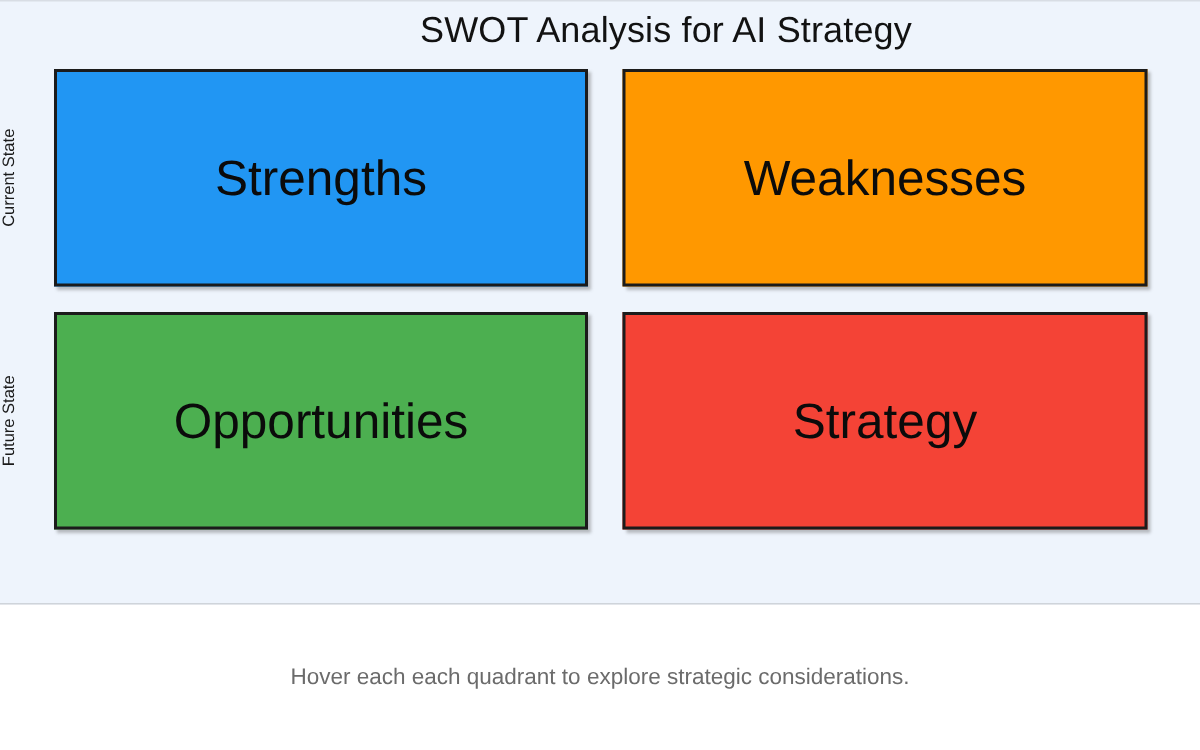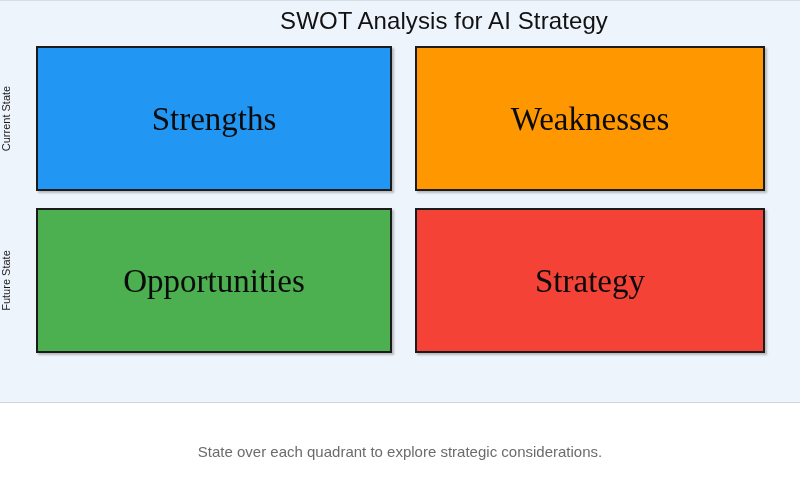--- a/index.html
+++ b/index.html
@@ -49,21 +49,20 @@
     padding-left: 44px;
   }
 
   
   .matrix {
     position: absolute;
     left: 36px;
     top: 45px;
     width: 729px;
     height: 307px;
-    font-family: Liberation Serif, serif;
   }
 
   .row {
     position: absolute;
     left: 0;
     width: 729px;
     height: 145px;
   }
   .row.row-top    { top: 0px; }
   .row.row-bottom { top: 162px; }
@@ -161,16 +160,16 @@
         <div class="quadrant col-right" style="background:#f44336;">
           <span class="quadrant-label">Strategy</span>
         </div>
 
       </div>
 
     </div>
   </div>
 
   <div class="footer">
-    <div class="footer-text">State over each quadrant to explore strategic considerations.</div>
+    <div class="footer-text">Hover each each quadrant to explore strategic considerations.</div>
   </div>
 
 </div>
 
 </body></html>

